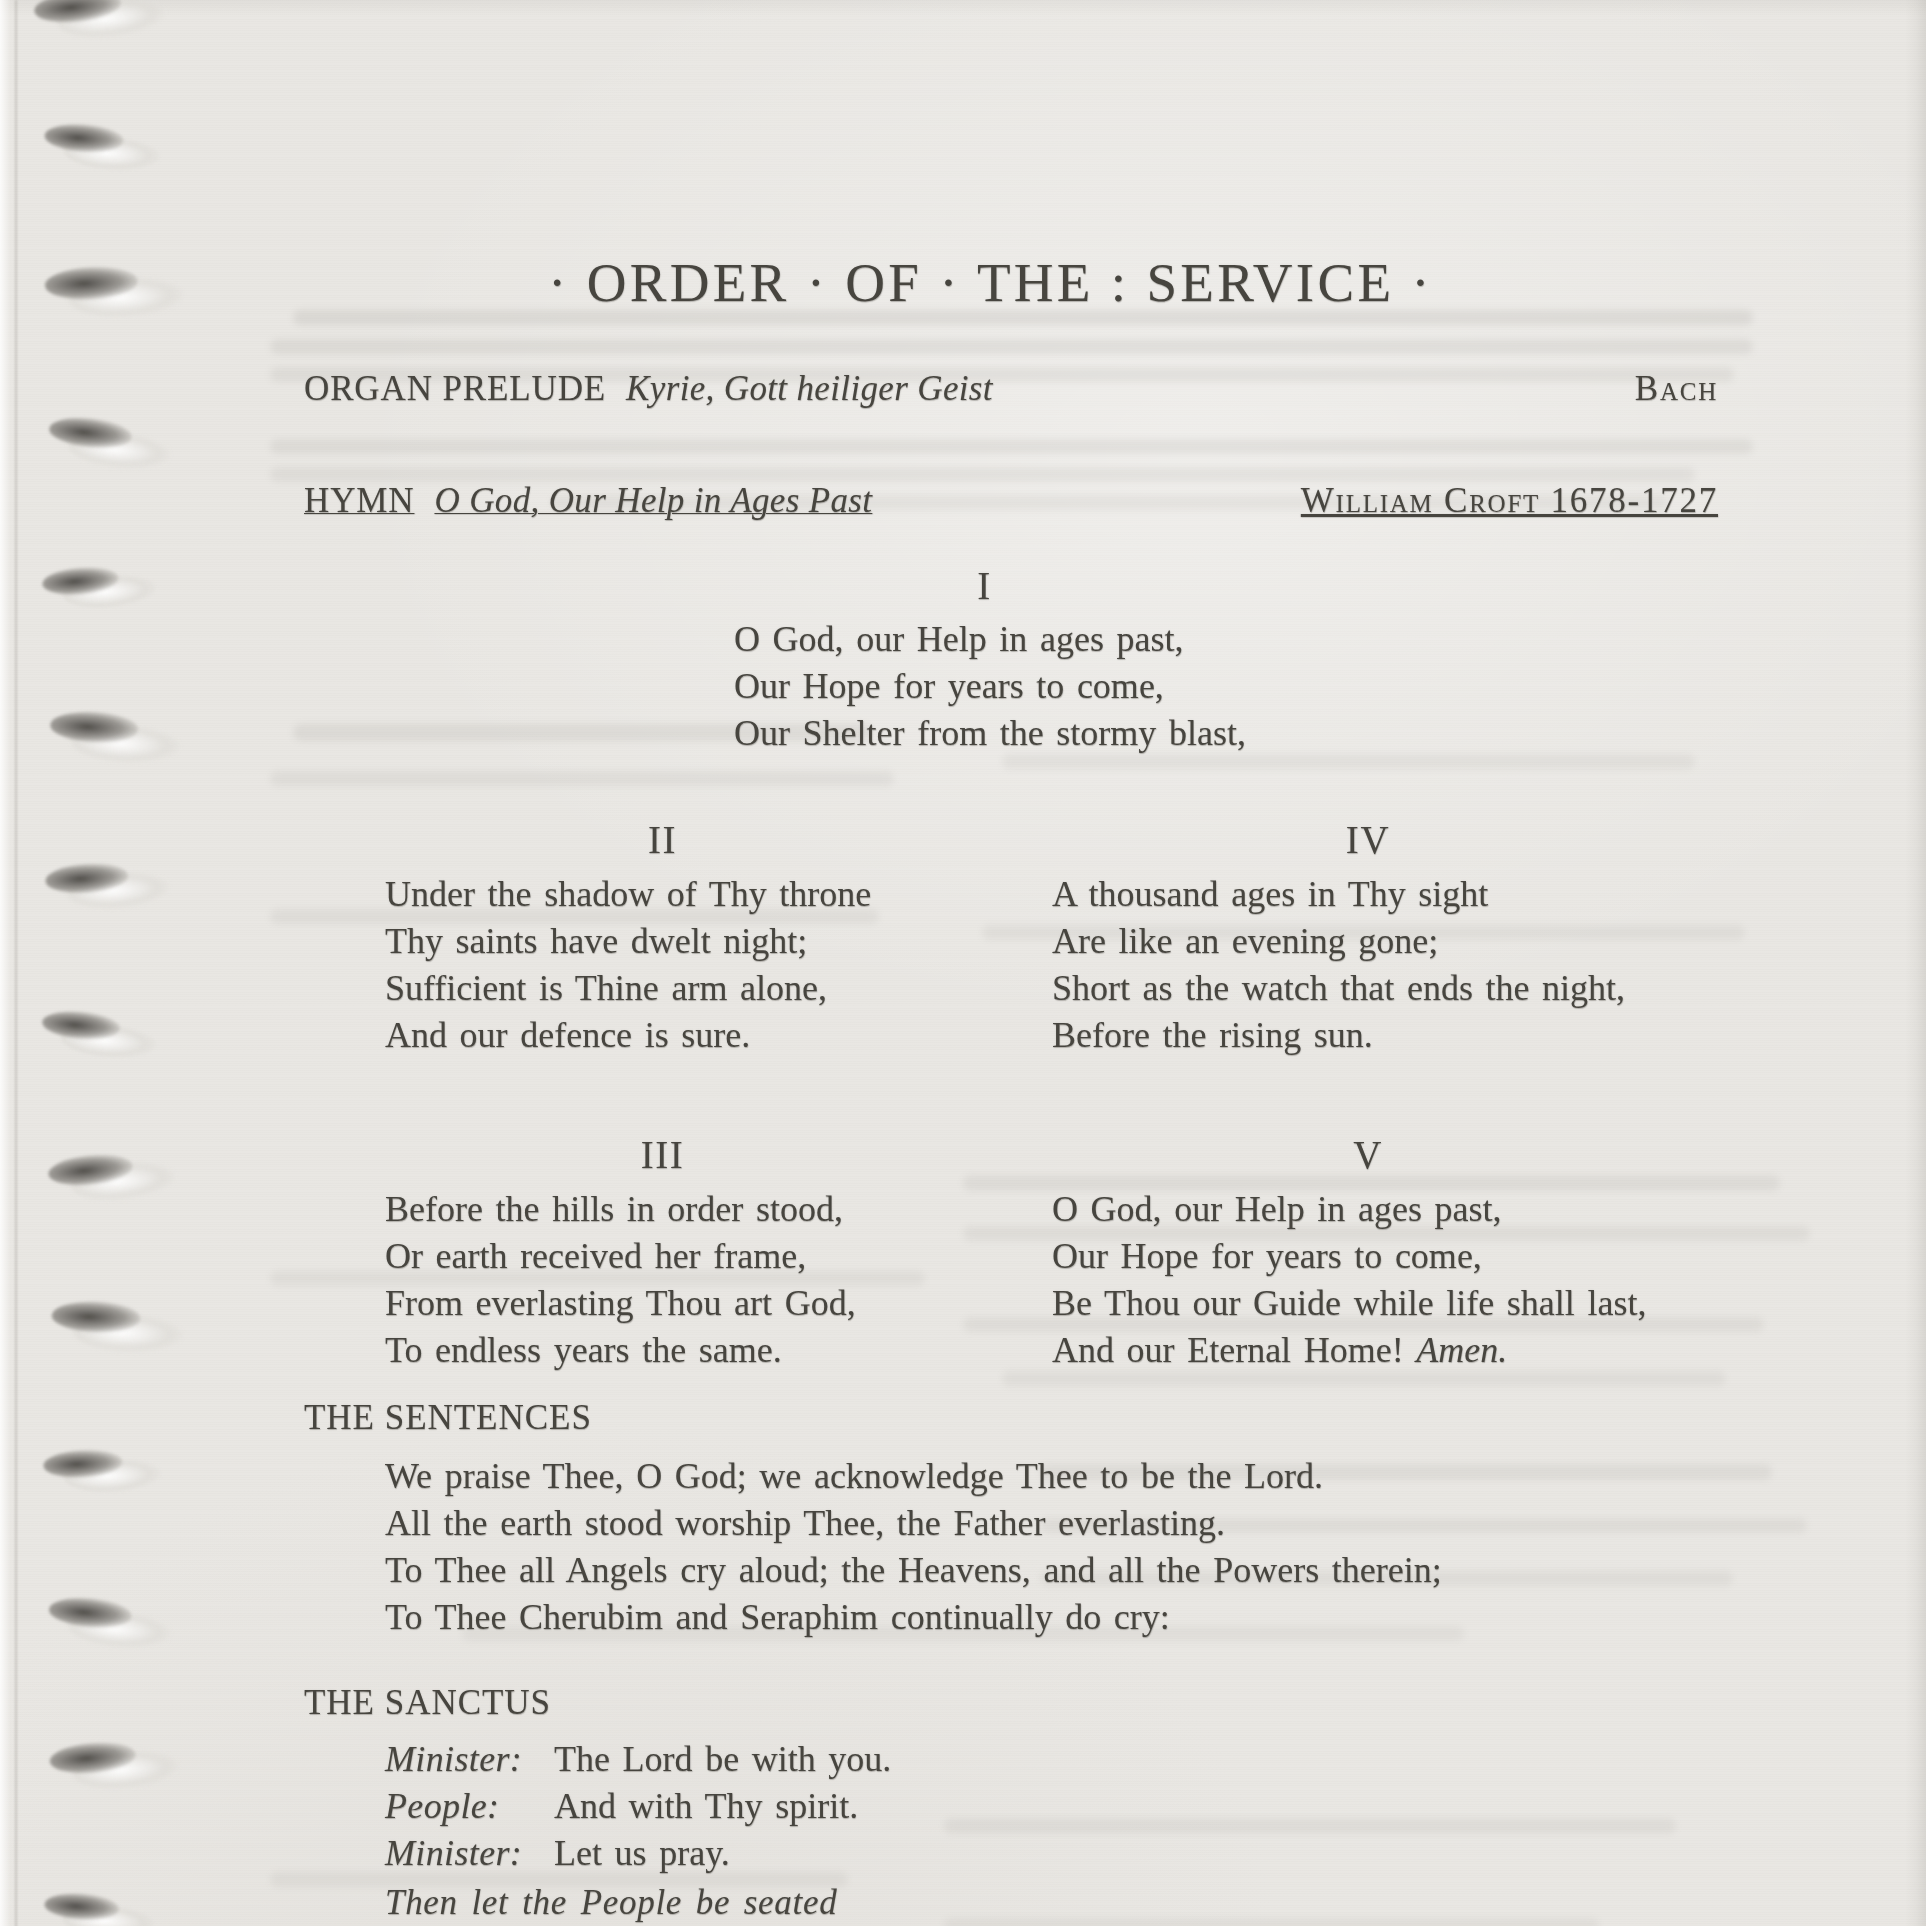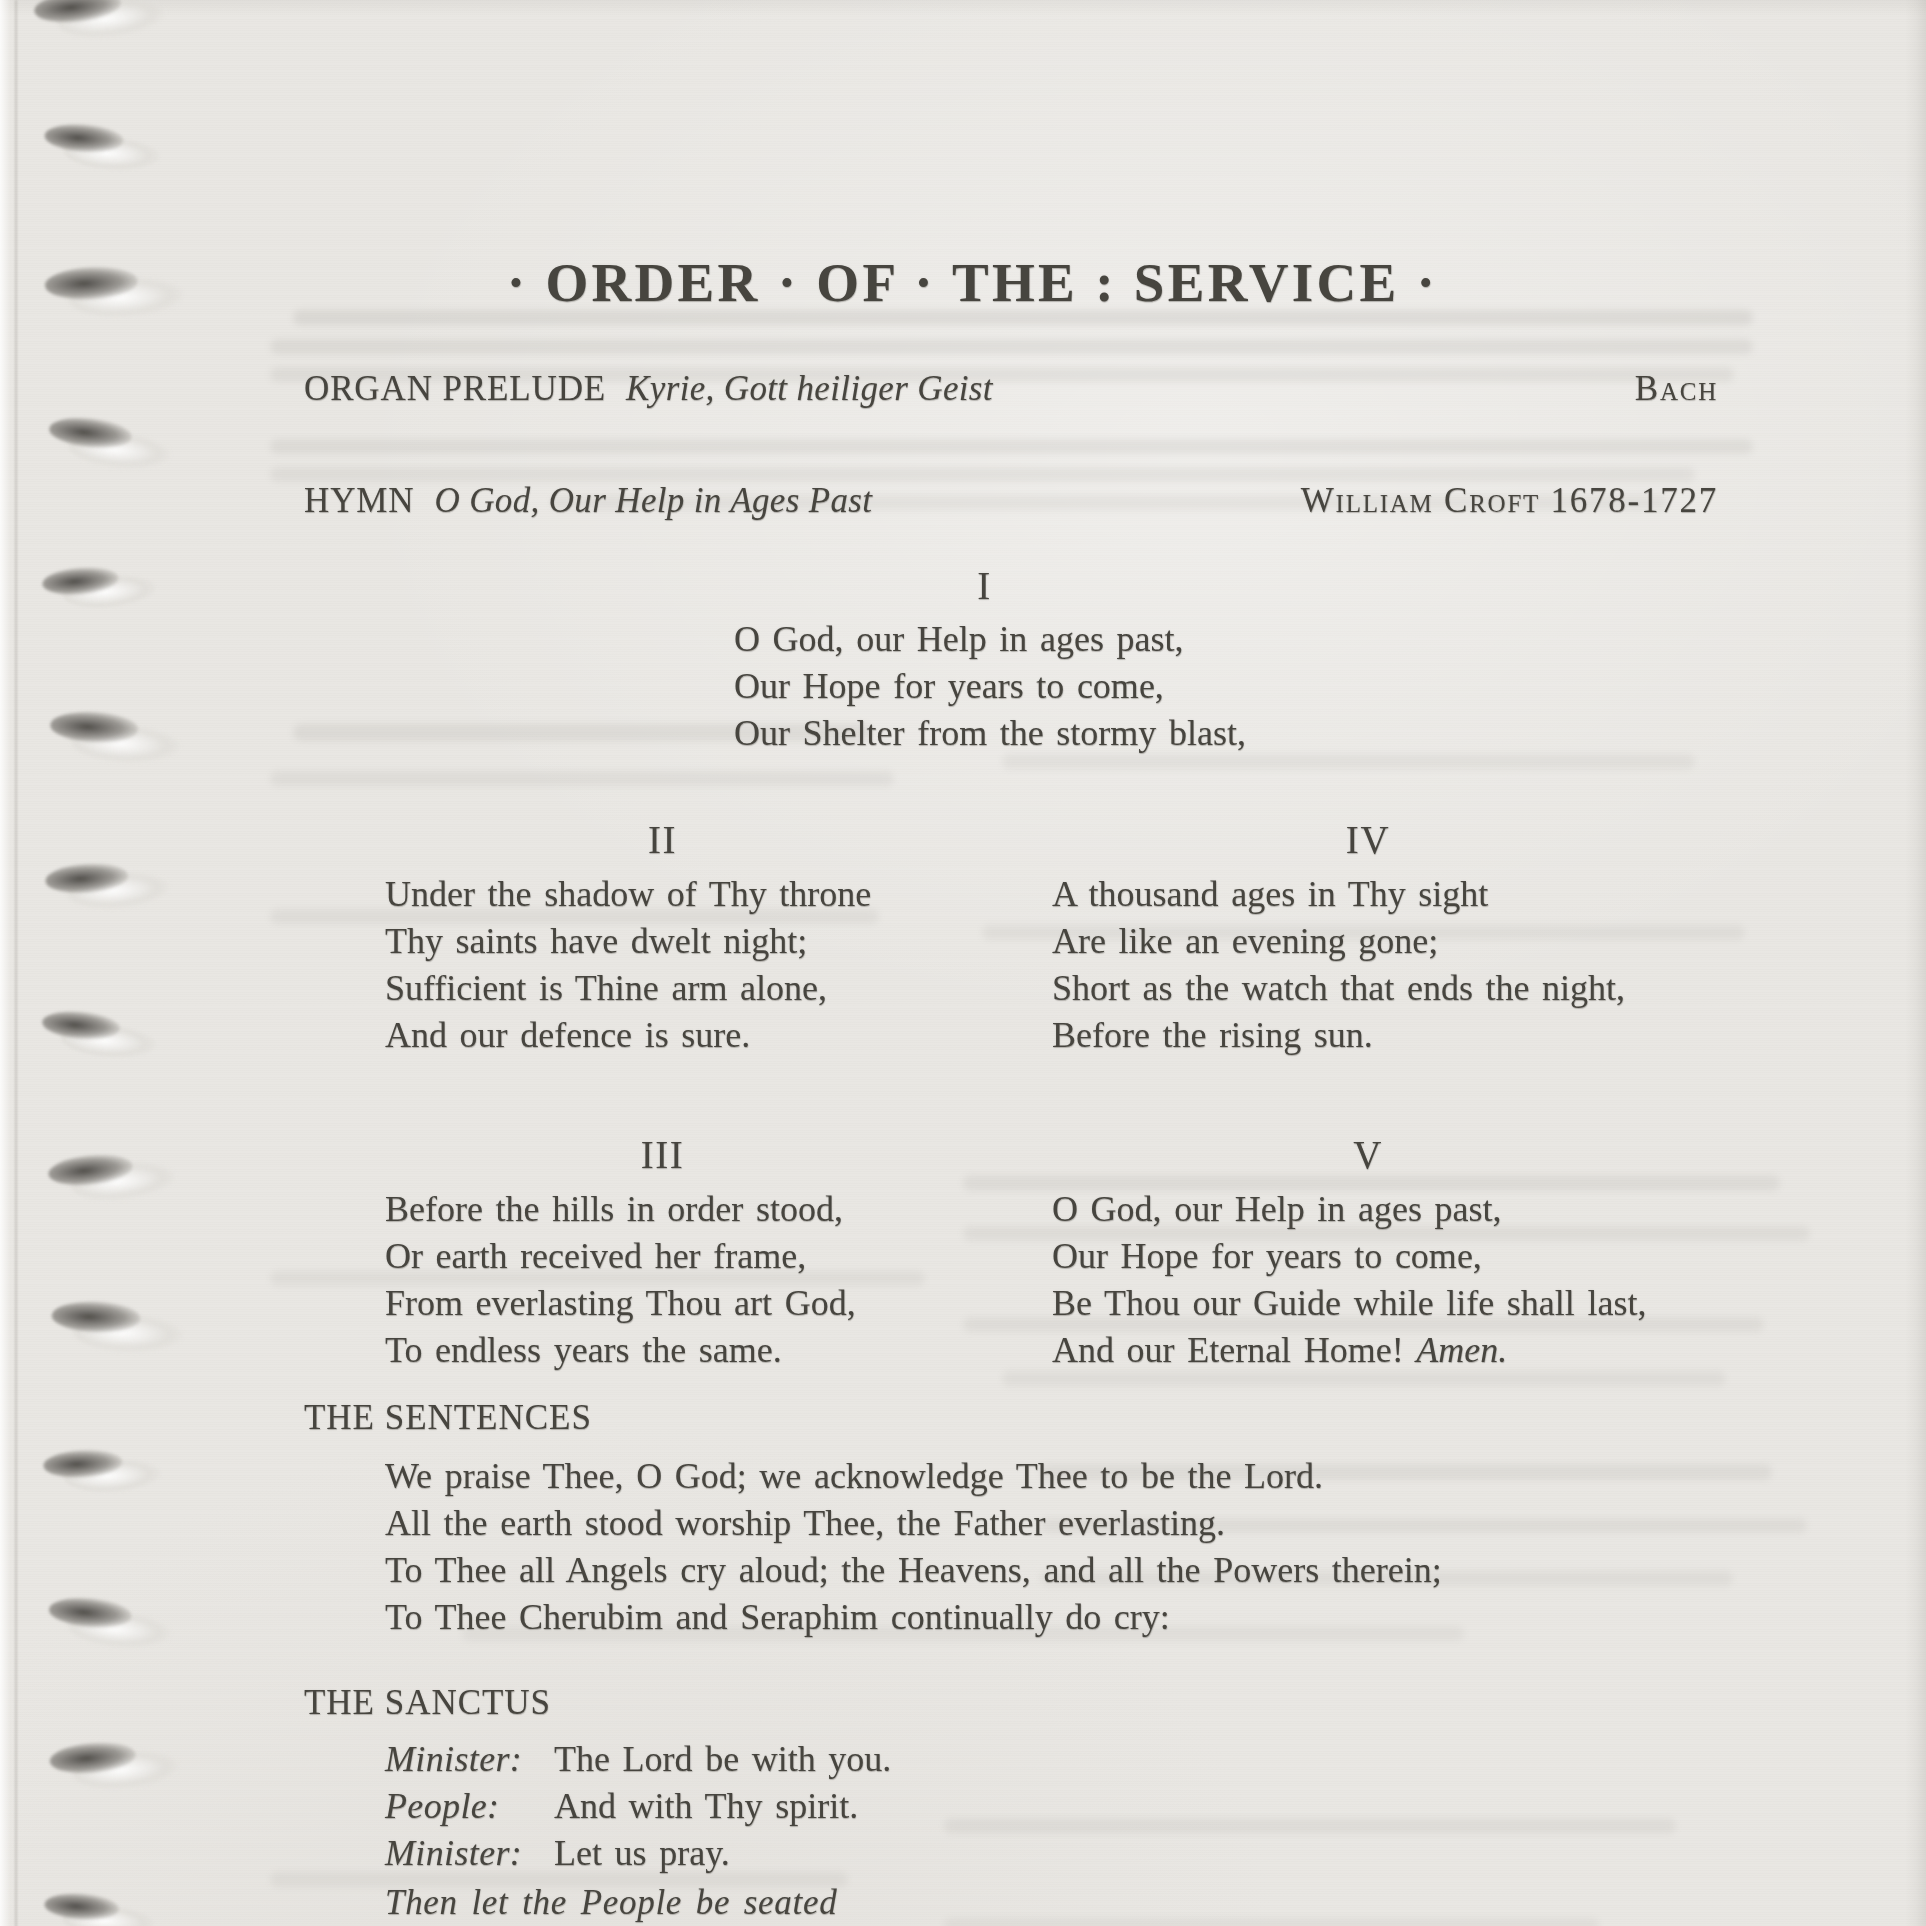--- a/index.html
+++ b/index.html
@@ -142,30 +142,30 @@
       <div class="abs ghost" style="left: 1002px; top: 1371px; width: 724px; height: 14.6px; opacity: 0.1;"></div>
       <div class="abs ghost" style="left: 1040px; top: 1464px; width: 732px; height: 16px; opacity: 0.12;"></div>
       <div class="abs ghost" style="left: 1040px; top: 1518px; width: 767px; height: 15.4px; opacity: 0.11;"></div>
       <div class="abs ghost" style="left: 1040px; top: 1571px; width: 693px; height: 15.4px; opacity: 0.1;"></div>
       <div class="abs ghost" style="left: 462px; top: 1626px; width: 1002px; height: 15.4px; opacity: 0.09;"></div>
       <div class="abs ghost" style="left: 944px; top: 1818px; width: 732px; height: 16px; opacity: 0.11;"></div>
       <div class="abs ghost" style="left: 270px; top: 1872px; width: 578px; height: 15.4px; opacity: 0.1;"></div>
       <div class="abs ghost" style="left: 944px; top: 1918px; width: 655px; height: 14.6px; opacity: 0.09;"></div>
     </div>
 
-  <h1 class="abs title ink" style="left:260px;top:251px;width:1425px;font-weight:bold;">· ORDER · OF · THE : SERVICE ·</h1>
+  <h1 class="abs title ink" style="left:278px;top:251px;width:1425px;">· ORDER · OF · THE : SERVICE ·</h1>
 
   <div class="abs prog-row" style="top:369px;">
     <span>
       <span class="caps-label ink">ORGAN PRELUDE</span><span class="piece ink">Kyrie, Gott heiliger Geist</span>
     </span>
     <span class="composer ink">Bach</span>
   </div>
 
-  <div class="abs prog-row" style="top:481px;">
+  <div class="abs prog-row" style="top:481px;text-decoration:underline;">
     <span>
       <span class="caps-label ink">HYMN</span><span class="piece ink">O God, Our Help in Ages Past</span>
     </span>
     <span class="composer ink">William Croft 1678-1727</span>
   </div>
 
   <div class="abs numeral ink" style="left:734px;top:563px;width:501px;">I</div>
   <div class="abs verse" style="left:734px;top:616px;">
     <div class="vline ink">O God, our Help in ages past,</div>
     <div class="vline ink">Our Hope for years to come,</div>

